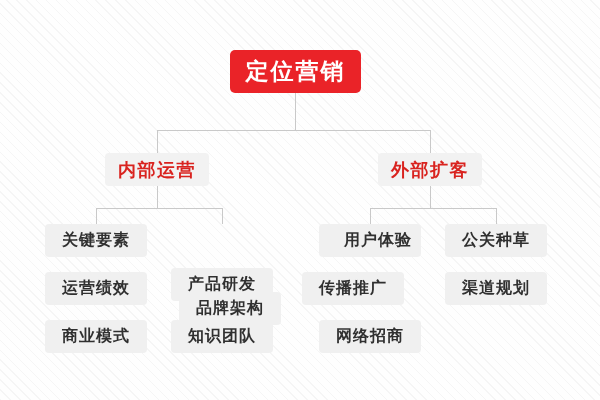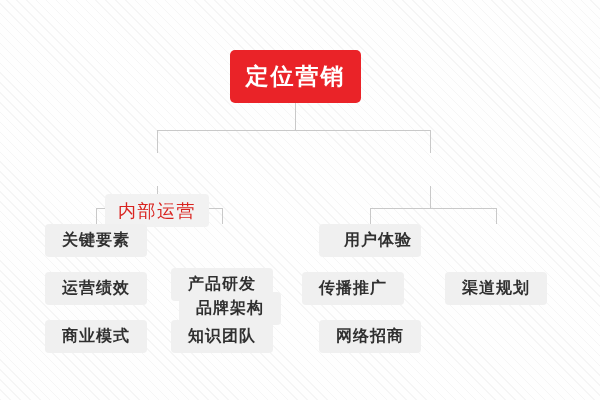--- a/index.html
+++ b/index.html
@@ -51,35 +51,34 @@
 
   .node-root {
     background-color: #ea2328;
     color: #ffffff;
     font-size: 23px;
     font-weight: bold;
     border-radius: 5px;
     left: 230px;
     top: 50px;
     width: 131px;
-    height: 53px;
+    height: 43px;
     letter-spacing: 2px;
   }
 
   .node-l2 {
     background-color: #f2f2f2;
     color: #d9231f;
     font-size: 18px;
-    font-weight: normal;
+    font-weight: bold;
     border-radius: 4px;
     width: 104px;
     height: 33px;
     top: 153px;
     letter-spacing: 1.5px;
-    margin-top: 41px;
   }
   .node-l2.left  { left: 105px; }
   .node-l2.right { left: 378px; }
 
   .node-l3 {
     background-color: #f0f0f0;
     color: #303030;
     font-size: 16px;
     font-weight: bold;
     border-radius: 4px;
@@ -106,28 +105,30 @@
   <div class="line v" style="left:222px; top:208px; height:16px;"></div>
 
   <div class="line v" style="left:430px; top:186px; height:22px;"></div>
   <div class="line h" style="left:370px; top:208px; width:127px;"></div>
   <div class="line v" style="left:370px; top:208px; height:16px;"></div>
   <div class="line v" style="left:496px; top:208px; height:16px;"></div>
 
   <div class="node node-root">定位营销</div>
 
   <div class="node node-l2 left">内部运营</div>
+  <div class="node node-l2 right">外部扩客</div>
 
   <div class="node node-l3" style="left:45px;  top:224px;">关键要素</div>
   <div class="node node-l3" style="left:45px;  top:272px;">运营绩效</div>
   <div class="node node-l3" style="left:45px;  top:320px;">商业模式</div>
 
   <div class="node node-l3" style="left:171px; top:224px;margin-top:44px;">产品研发</div>
   <div class="node node-l3" style="left:179px; top:272px;margin-top:20px;">品牌架构</div>
   <div class="node node-l3" style="left:171px; top:320px;">知识团队</div>
 
   <div class="node node-l3" style="left:319px; top:224px;padding-left:16px;">用户体验</div>
   <div class="node node-l3" style="left:302px; top:272px;">传播推广</div>
   <div class="node node-l3" style="left:319px; top:320px;">网络招商</div>
 
+  <div class="node node-l3" style="left:445px; top:224px;">公关种草</div>
   <div class="node node-l3" style="left:445px; top:272px;">渠道规划</div>
 
 </div>
 
 </body></html>

